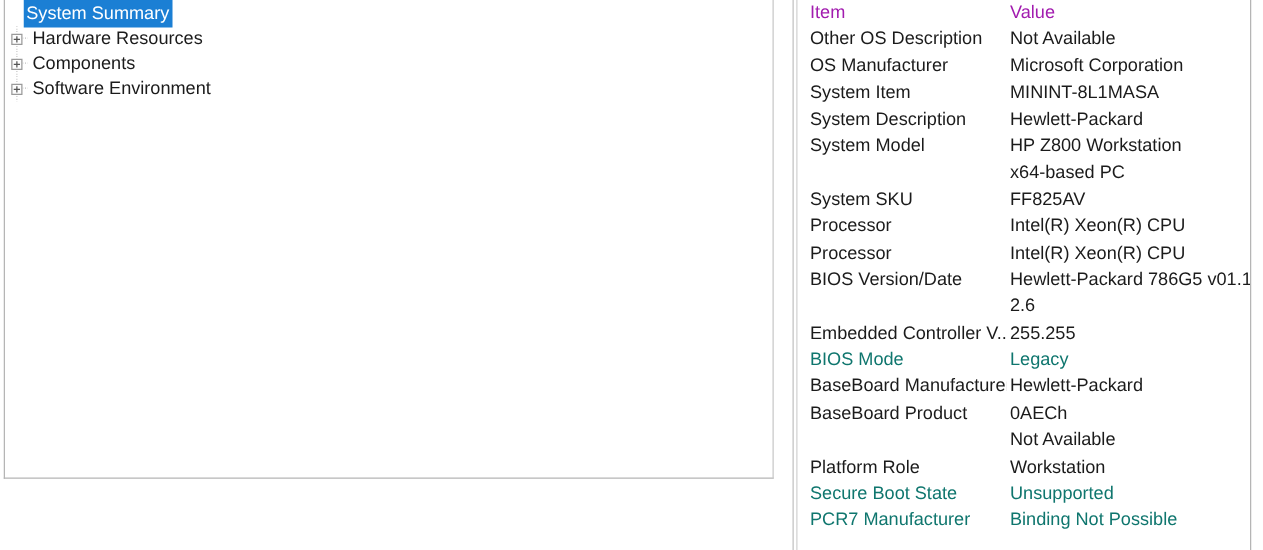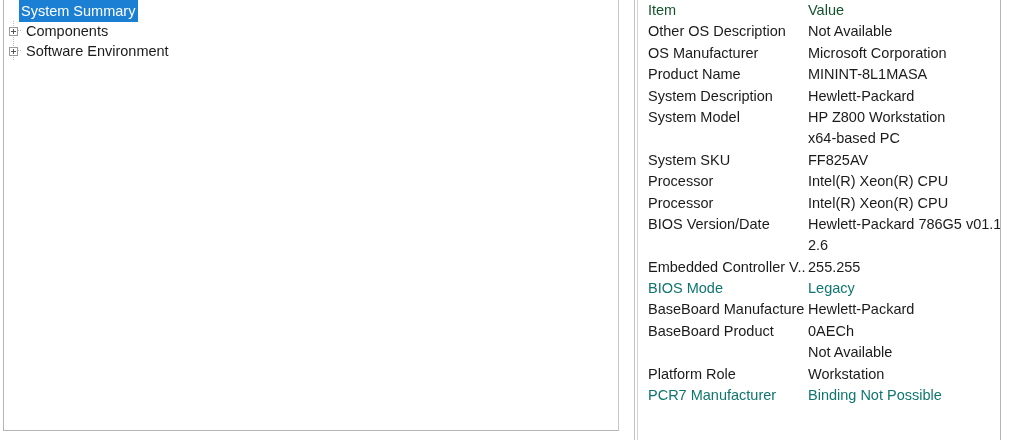--- a/index.html
+++ b/index.html
@@ -17,21 +17,21 @@
     color: #1b1b1b;
     -webkit-font-smoothing: antialiased;
   }
 
   
   #tree-panel {
     position: absolute;
     left: 3px;
     top: 0px;
     width: 616px;
-    height: 431px;
+    height: 383px;
     background: #ffffff;
     border-left: 1px solid #b5b5b5;
     border-right: 1px solid #c8c8c8;
     border-bottom: 1px solid #b5b5b5;
     box-sizing: border-box;
     overflow: hidden;
   }
   #tree-panel-inner {
     position: relative;
     padding-top: 1px;
@@ -155,41 +155,47 @@
   .cell-value {
     position: absolute;
     left: 168px;
     top: 0;
     width: 260px;
     overflow: hidden;
     white-space: nowrap;
   }
   .row.header .cell-item,
   .row.header .cell-value {
-    color: #14532d;
+    color: #a21caf;
   }
   
   .row.tinted .cell-item,
   .row.tinted .cell-value {
     color: #0f766e;
   }
 </style>
 </head>
 <body>
 
 <div id="tree-panel">
   <div id="tree-panel-inner">
       <div class="tree-row root selected">
         <span class="tree-indent"></span>
         <span class="tree-label" style="background: rgb(27, 127, 212); color: rgb(255, 255, 255);">System Summary</span>
       </div>
       <div class="tree-row child">
         <span class="tree-connector"></span>
         <span class="expander"></span>
         <span class="tree-tick"></span>
+        <span class="tree-label">Hardware Resources</span>
+      </div>
+      <div class="tree-row child">
+        <span class="tree-connector"></span>
+        <span class="expander"></span>
+        <span class="tree-tick"></span>
         <span class="tree-label">Components</span>
       </div>
       <div class="tree-row child">
         <span class="tree-connector"></span>
         <span class="expander"></span>
         <span class="tree-tick"></span>
         <span class="tree-label">Software Environment</span>
       </div>
     </div>
 </div>
@@ -204,21 +210,21 @@
 
   <div class="row">
         <span class="cell-item">Other OS Description</span>
         <span class="cell-value"><span>Not Available</span></span>
       </div>
       <div class="row">
         <span class="cell-item">OS Manufacturer</span>
         <span class="cell-value"><span>Microsoft Corporation</span></span>
       </div>
       <div class="row">
-        <span class="cell-item">Product Name</span>
+        <span class="cell-item">System Item</span>
         <span class="cell-value"><span>MININT-8L1MASA</span></span>
       </div>
       <div class="row">
         <span class="cell-item">System Description</span>
         <span class="cell-value"><span>Hewlett-Packard</span></span>
       </div>
       <div class="row">
         <span class="cell-item">System Model</span>
         <span class="cell-value"><span>HP Z800 Workstation</span></span>
       </div>
@@ -261,18 +267,22 @@
         <span class="cell-value"><span>0AECh</span></span>
       </div>
       <div class="row">
         <span class="cell-value"><span>Not Available</span></span>
       </div>
       <div class="row">
         <span class="cell-item">Platform Role</span>
         <span class="cell-value"><span>Workstation</span></span>
       </div>
       <div class="row tinted">
+        <span class="cell-item">Secure Boot State</span>
+        <span class="cell-value"><span>Unsupported</span></span>
+      </div>
+      <div class="row tinted">
         <span class="cell-item">PCR7 Manufacturer</span>
         <span class="cell-value"><span>Binding Not Possible</span></span>
       </div>
     </div>
 
 </div>
 
 </body></html>

